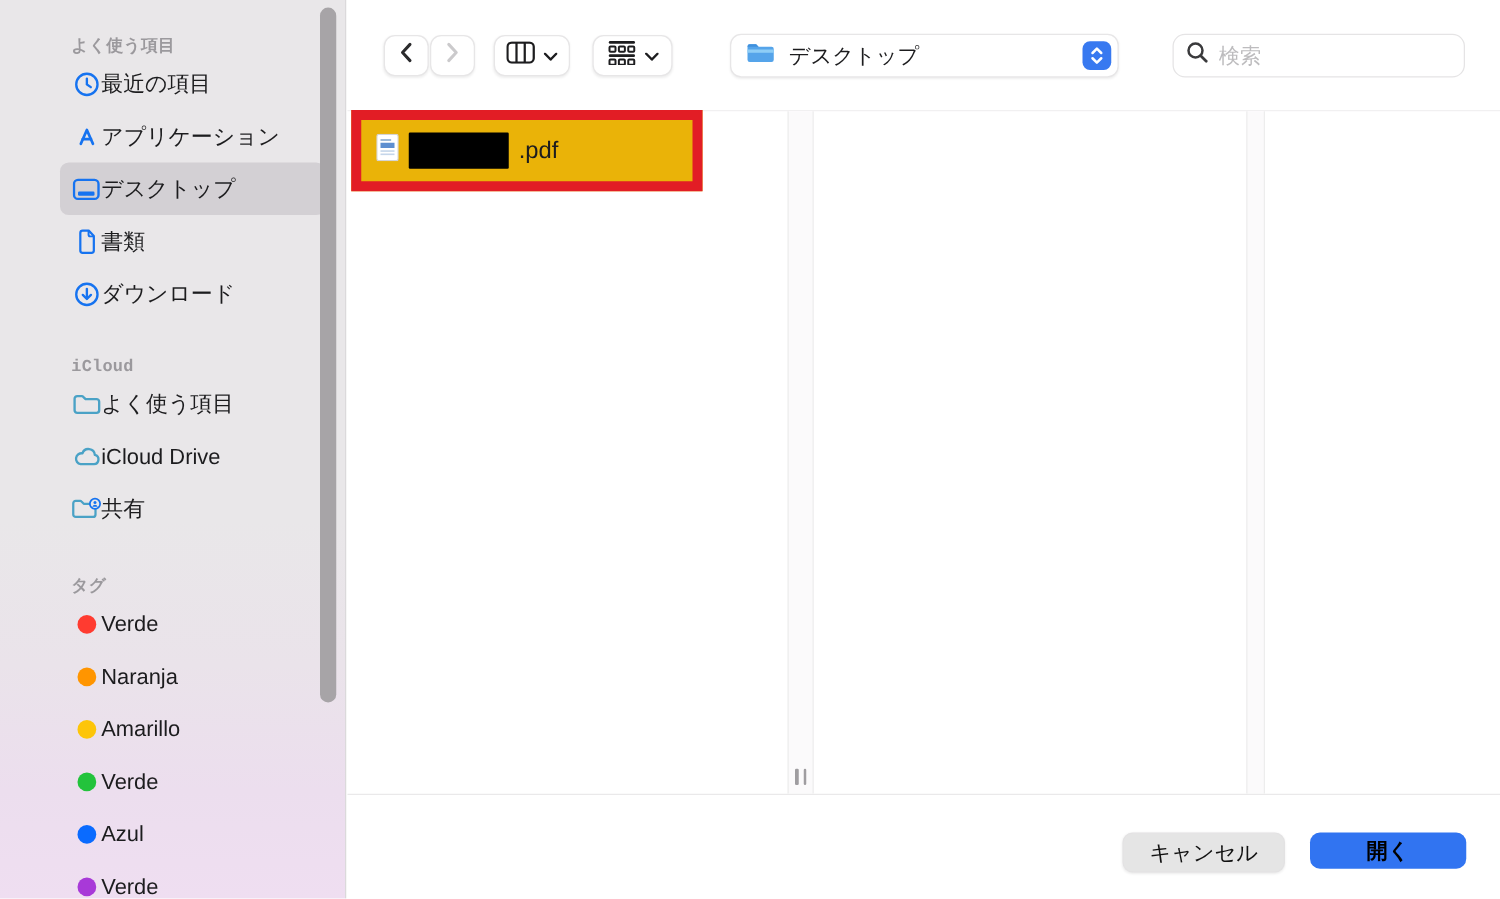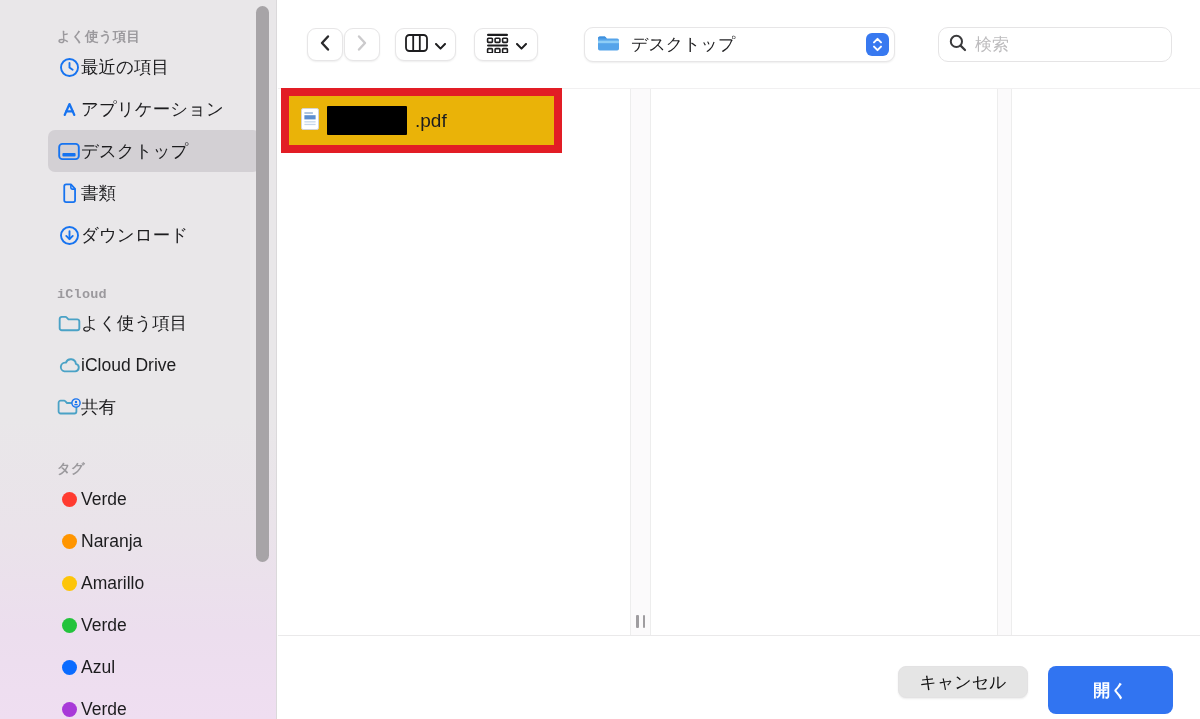--- a/index.html
+++ b/index.html
@@ -92,23 +92,23 @@
   .footer-bar { position:absolute; left:278px; right:0; top:635px; bottom:0;
     background:#fff; border-top:1px solid #eae9ea; }
   .btn-cancel {
     position:absolute; left:898px; top:666px; width:130px; height:32px;
     background:#e5e5e5; border:1px solid #e3e2e3; border-radius:8px;
     box-shadow:0 1px 2px rgba(0,0,0,.08);
     font-size:17px; color:#111; display:flex; align-items:center; justify-content:center;
     font-family:inherit; cursor:default;
   }
   .btn-open {
-    position:absolute; left:1048px; top:666px; width:125px; height:48px;
+    position:absolute; left:1048px; top:666px; width:125px; height:29px;
     background:#3174f1; border:none; border-radius:8px;
-    font-size:17px; font-weight:600; color:#ffffff;
+    font-size:17px; font-weight:600; color:#000000;
     display:flex; align-items:center; justify-content:center;
     font-family:inherit; cursor:default;
   }
 </style>
 </head>
 <body>
 
 <div class="screen">
 
   <div class="sidebar">

